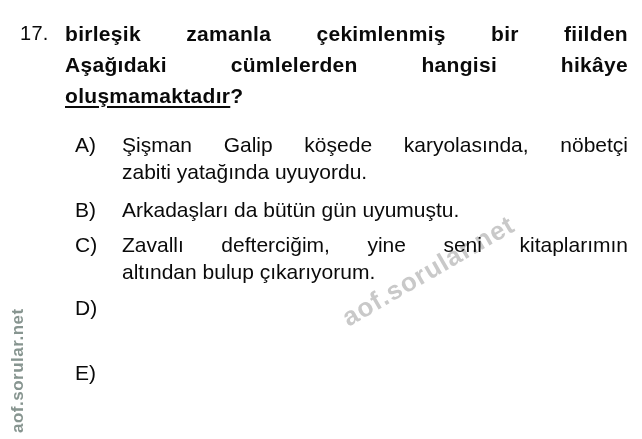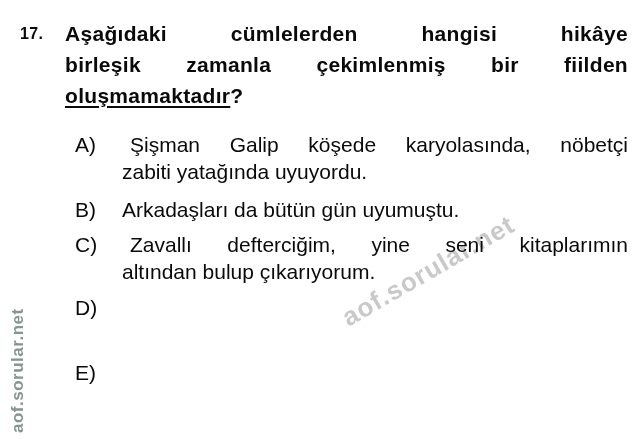--- a/index.html
+++ b/index.html
@@ -21,22 +21,22 @@
     position: absolute;
     top: 18px;
     left: 20px;
     width: 608px;
     display: flex;
     z-index: 2;
   }
   .qnum {
     width: 45px;
     flex: 0 0 45px;
-    font-size: 16px;
-    font-weight: bold;
+    font-size: 20px;
+    font-weight: normal;
     line-height: 31px;
     letter-spacing: 0.3px;
   }
   .qtext {
     width: 563px;
     font-size: 21px;
     font-weight: bold;
     line-height: 31px;
     letter-spacing: 0.3px;
   }
@@ -65,21 +65,20 @@
     line-height: 27px;
   }
   .otext {
     width: 506px;
     font-size: 21px;
     line-height: 27px;
   }
   .oline.just {
     text-align: justify;
     text-align-last: justify;
-    margin-left: 8px;
   }
   .opt-a { top: 131px; }
   .opt-b { top: 196px; }
   .opt-c { top: 231px; }
   .opt-d { top: 294px; }
   .opt-e { top: 359px; }
 
   
   .wm-left {
     position: absolute;
@@ -109,22 +108,22 @@
 </head>
 <body>
 
 <div class="wm-left" style="color: rgb(135, 149, 144);">aof.sorular.net</div>
 
 <div class="wm-diag" style="color: rgb(201, 201, 201);">aof.sorular.net</div>
 
 <div class="question">
   <div class="qnum">17.</div>
   <div class="qtext">
+    <div class="qline just">birleşik zamanla çekimlenmiş bir fiilden</div>
     <div class="qline just">Aşağıdaki cümlelerden hangisi hikâye</div>
-    <div class="qline just">birleşik zamanla çekimlenmiş bir fiilden</div>
     <div class="qline"><span class="underline">oluşmamaktadır</span><span>?</span></div>
   </div>
 </div>
 
 <div class="option opt-a">
   <div class="letter">A)</div>
   <div class="otext">
     <div class="oline just">Şişman Galip köşede karyolasında, nöbetçi</div>
     <div class="oline">zabiti yatağında uyuyordu.</div>
   </div>

